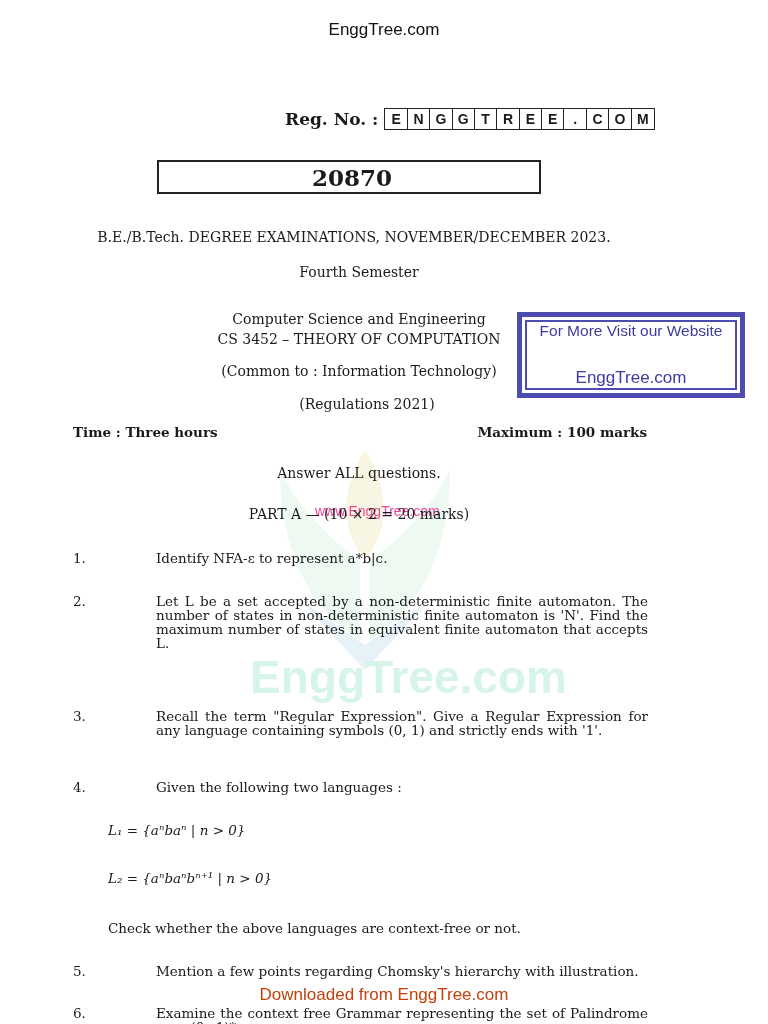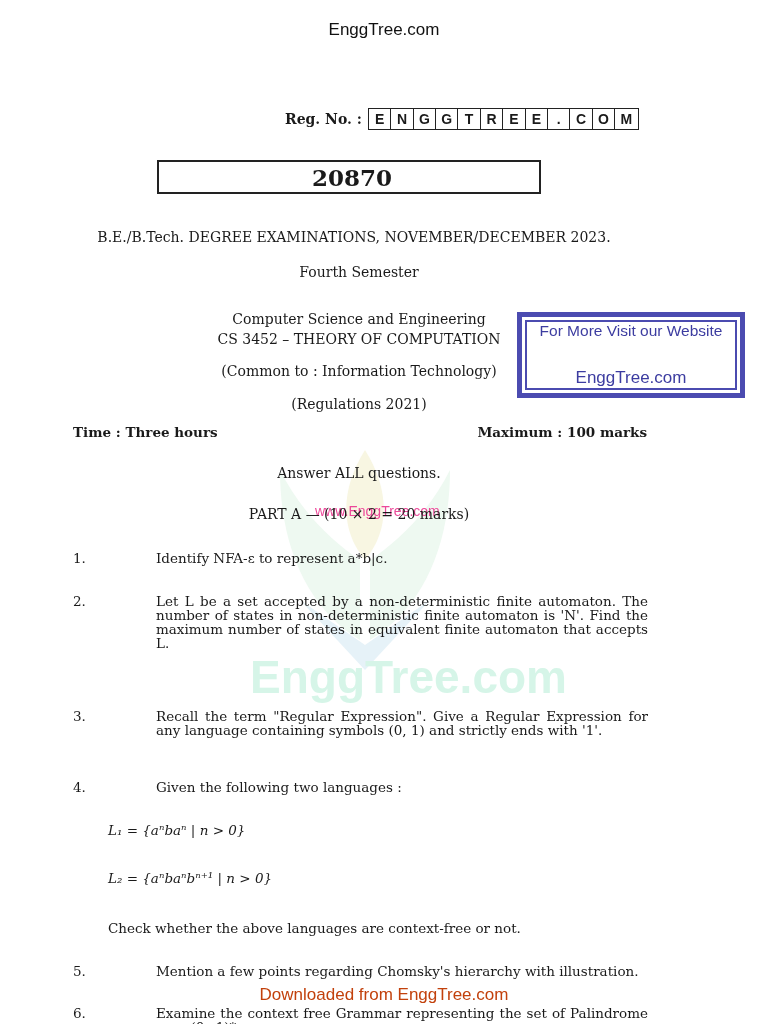--- a/index.html
+++ b/index.html
@@ -2,21 +2,21 @@
 <html><head>
 <meta charset="utf-8">
 <style>
   html, body { margin:0; padding:0; }
   body { width:768px; height:1024px; background:#ffffff; position:relative; overflow:hidden; font-family:"DejaVu Serif", serif; color:#1a1a1a; }
   .abs { position:absolute; }
   .sans { font-family:"Liberation Sans", sans-serif; }
   .header-site { top:20px; left:0; width:768px; text-align:center; font-size:17px; color:#111; }
   .footer-site { top:985px; left:0; width:768px; text-align:center; font-size:17px; color:#c2410c; }
   .regno { top:108px; left:285px; display:flex; align-items:center; }
-  .regno-label { font-size:14px; font-weight:bold; margin-right:6px; }
+  .regno-label { font-size:17px; font-weight:bold; margin-right:6px; }
   .regno-boxes { display:flex; border:1.5px solid #222; }
   .regno-box { width:22.4px; height:20px; border-right:1.5px solid #222; display:flex; align-items:center; justify-content:center; font-family:"Liberation Sans", sans-serif; font-weight:bold; font-size:14px; box-sizing:border-box; }
   .regno-box:last-child { border-right:none; }
   .qpc { top:160px; left:157px; width:384px; height:34px; border:2px solid #222; box-sizing:border-box; display:flex; align-items:center; justify-content:center; font-size:20px; font-weight:bold; }
   .qpc .code { font-size:23px; margin-left:6px; }
   .center-line { left:0; width:718px; text-align:center; font-size:14px; }
   .promo { top:312px; left:517px; width:228px; height:86px; border:5px solid #4b4bb0; box-sizing:border-box; padding:3px; }
   .promo-inner { width:100%; height:100%; border:2px solid #4b4bb0; box-sizing:border-box; display:flex; flex-direction:column; align-items:center; justify-content:space-between; font-family:"Liberation Sans", sans-serif; color:#3c3ca0; }
   .promo-l1 { font-size:15.5px; margin-bottom:8px; }
   .promo-l2 { font-size:17px; }
@@ -64,21 +64,21 @@
 
 <div class="abs qpc">
   <span class="code">20870</span>
 </div>
 
 <div class="abs center-line" style="top:229px;left:0;width:708px;">B.E./B.Tech. DEGREE EXAMINATIONS, NOVEMBER/DECEMBER 2023.</div>
 <div class="abs center-line" style="top:264px;">Fourth Semester</div>
 <div class="abs center-line" style="top:311px;">Computer Science and Engineering</div>
 <div class="abs center-line" style="top:331px;">CS 3452 – THEORY OF COMPUTATION</div>
 <div class="abs center-line" style="top:363px;">(Common to : Information Technology)</div>
-<div class="abs center-line" style="top:396px;">(Regulations 2021)</div>
+<div class="abs center-line" style="top:396px;margin-left:8px;">(Regulations 2021)</div>
 
 <div class="abs promo">
   <div class="promo-inner">
     <div class="promo-l1">For More Visit our Website</div>
     <div class="promo-l2">EnggTree.com</div>
   </div>
 </div>
 
 <div class="abs meta-row content">
   <span>Time : Three hours</span>

